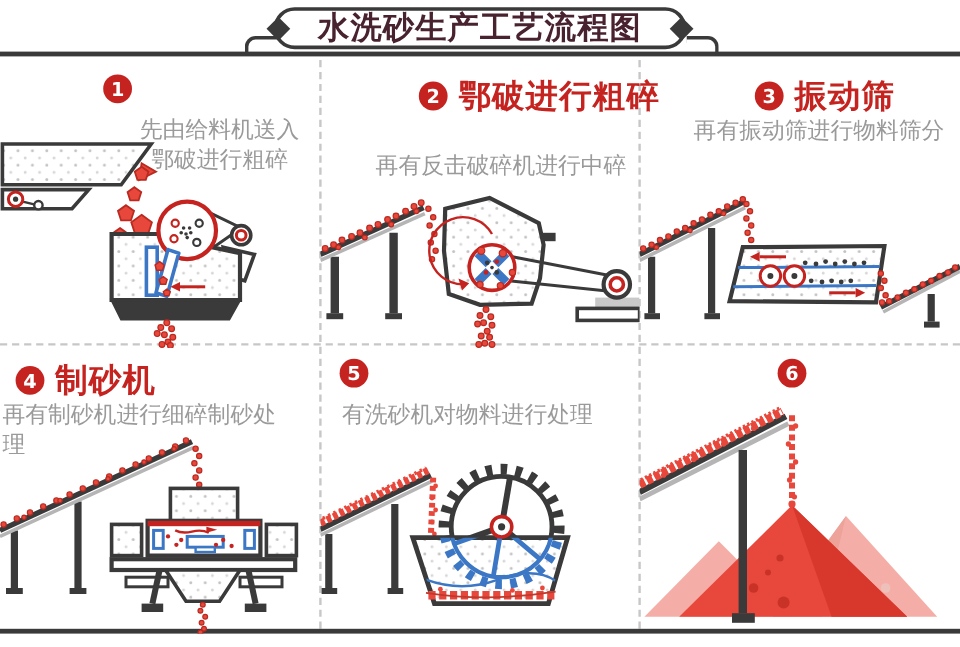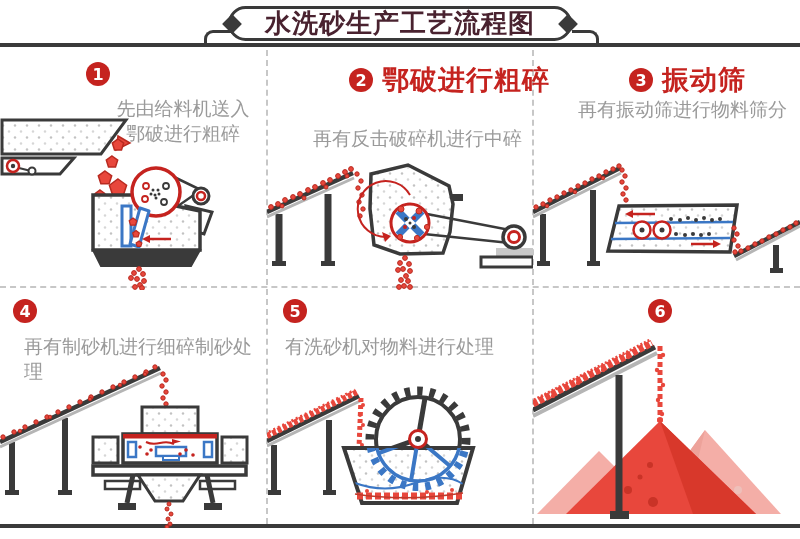--- a/index.html
+++ b/index.html
@@ -76,22 +76,23 @@
   <div class="step-desc" style="left:310px;top:97px;width:215px;text-align:center;margin-top:29px;">再有反击破碎机进行中碎</div>
 
   <div class="step-head" style="left:629px;top:62px;">
     <span class="badge">3</span>
     <span class="step-name">振动筛</span>
   </div>
   <div class="step-desc" style="left:575px;top:97px;width:215px;text-align:center;">再有振动筛进行物料筛分</div>
 
   <div class="step-head" style="left:13px;top:299px;">
     <span class="badge">4</span>
-  </div>
-  <div class="step-desc" style="left:24px;top:334px;width:230px;">再有制砂机进行细碎制砂处理</div>
+    <span class="step-name">制砂机</span>
+  </div>
+  <div class="step-desc" style="left:2px;top:334px;width:230px;">再有制砂机进行细碎制砂处理</div>
 
   <div class="step-head" style="left:283px;top:299px;">
     <span class="badge">5</span>
   </div>
   <div class="step-desc" style="left:285px;top:334px;width:230px;">有洗砂机对物料进行处理</div>
 
   <div class="step-head" style="left:648px;top:299px;">
     <span class="badge">6</span>
   </div>
 

